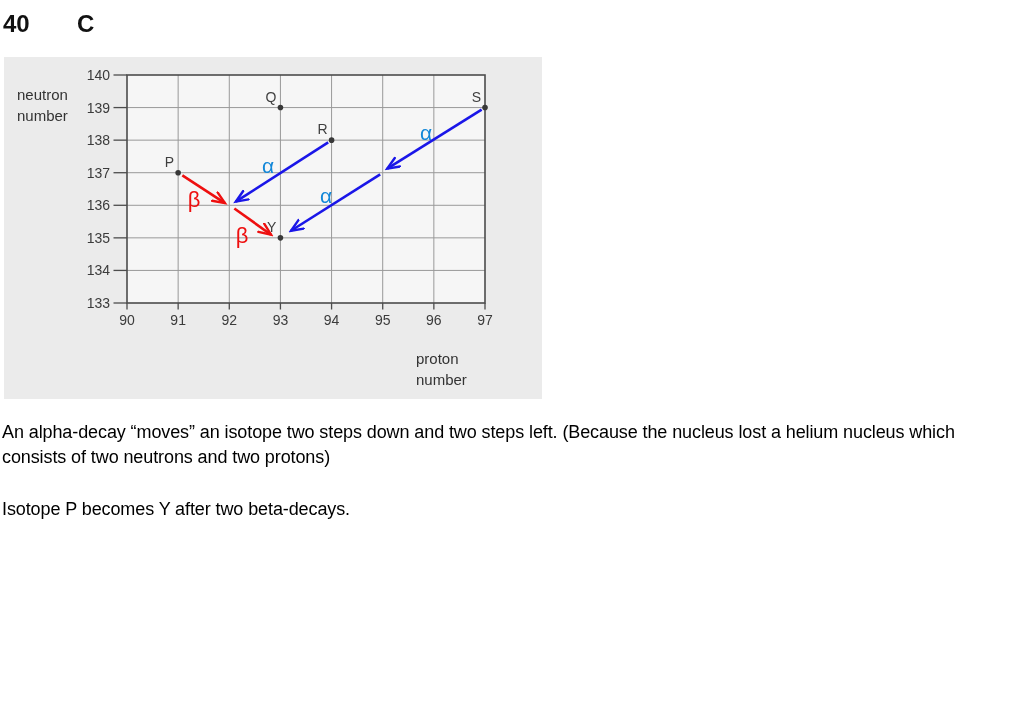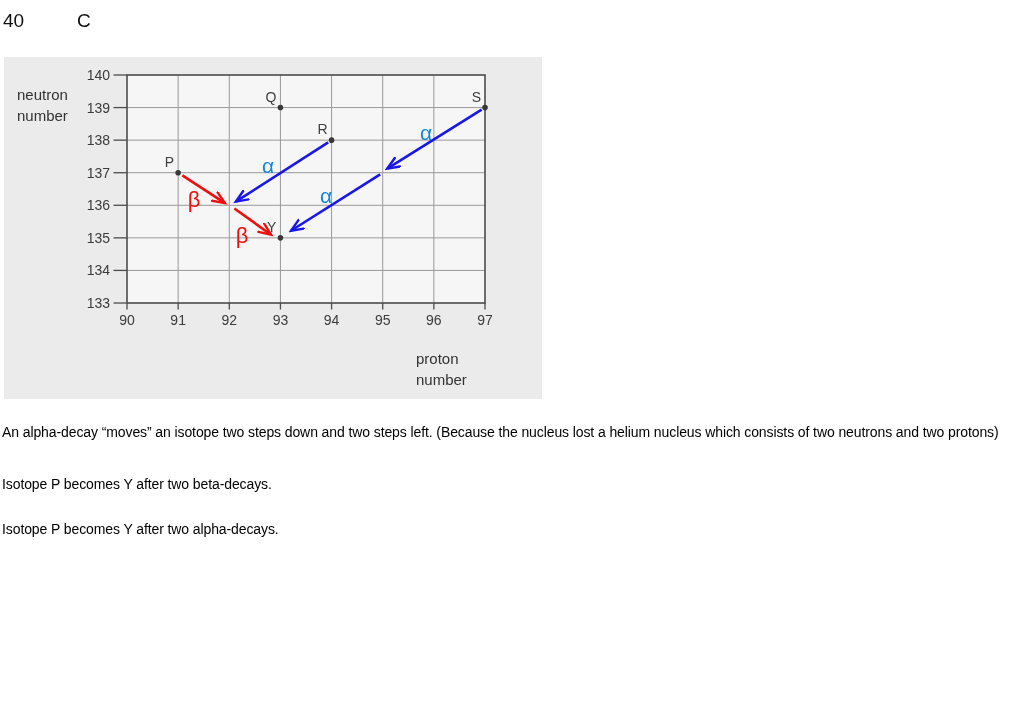--- a/index.html
+++ b/index.html
@@ -2,30 +2,30 @@
 <html><head>
 <meta charset="utf-8">
 <style>
   html,body{margin:0;padding:0;}
   body{
     width:1015px;height:704px;position:relative;overflow:hidden;
     background:#ffffff;
     font-family:"Liberation Sans","DejaVu Sans",sans-serif;
     color:#000;
   }
-  .qa-header{position:absolute;top:10px;left:3px;font-size:19px;font-weight:normal;color:#111;}
+  .qa-header{position:absolute;top:10px;left:3px;font-size:24px;font-weight:bold;color:#111;}
   .qa-header .answer{position:absolute;left:74px;top:0;}
   .chart-panel{
     position:absolute;left:4px;top:57px;width:538px;height:342px;
     background:#ebebeb;
   }
   #decay-chart-svg{position:absolute;left:0;top:53px;width:560px;height:348px;}
   .explanation{position:absolute;left:2px;top:420px;width:1012px;}
   .explanation p{
-    margin:0 0 20px 0;font-size:14px;line-height:25px;color:#000;
+    margin:0 0 20px 0;font-size:18px;line-height:25px;color:#000;
     letter-spacing:-0.1px;
   }
   .explanation p:first-child{margin-bottom:27px;}
 </style>
 </head>
 <body>
 
 <div class="qa-header">
   <span>40</span>
   <span class="answer">C</span>
@@ -107,14 +107,13 @@
     <text x="327.57142857142856" y="81.14285714285714" text-anchor="end" font-size="14" fill="#3f3f3f">R</text>
     <circle cx="485" cy="54.571428571428584" r="2.8" fill="#383838"></circle>
     <text x="481" y="48.571428571428584" text-anchor="end" font-size="14" fill="#3f3f3f">S</text>
     <circle cx="280.42857142857144" cy="184.85714285714286" r="2.8" fill="#383838"></circle>
     <text x="276.42857142857144" y="178.85714285714286" text-anchor="end" font-size="14" fill="#3f3f3f">Y</text>
   </svg>
 
 <div class="explanation">
   <p>An alpha-decay “moves” an isotope two steps down and two steps left. (Because the nucleus lost a helium nucleus which consists of two neutrons and two protons)</p>
   <p>Isotope P becomes Y after two beta-decays.</p>
-  <p>Isotope P becomes Y after two alpha-decays.</p>
 </div>
 
 </body></html>

